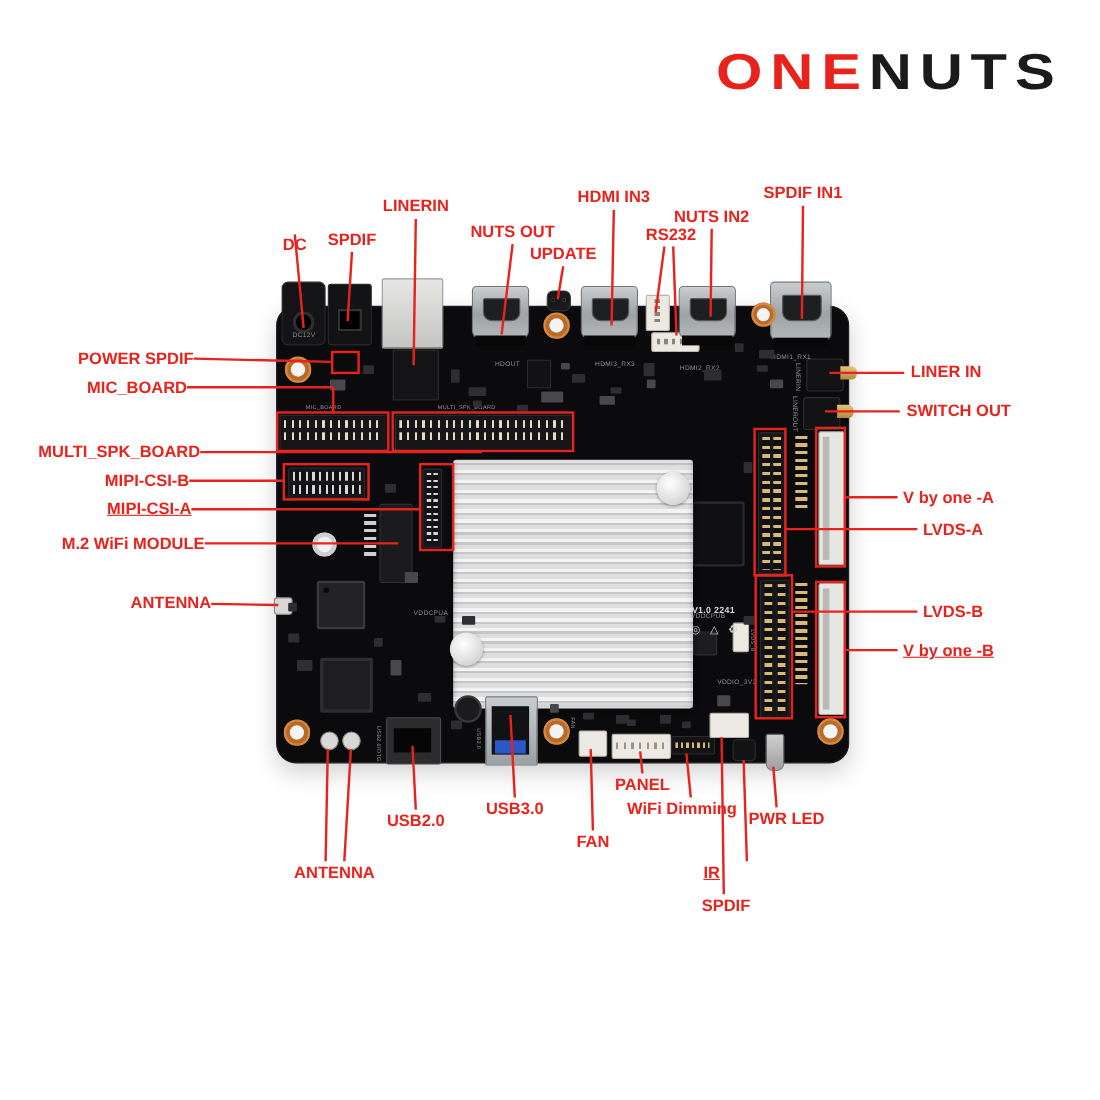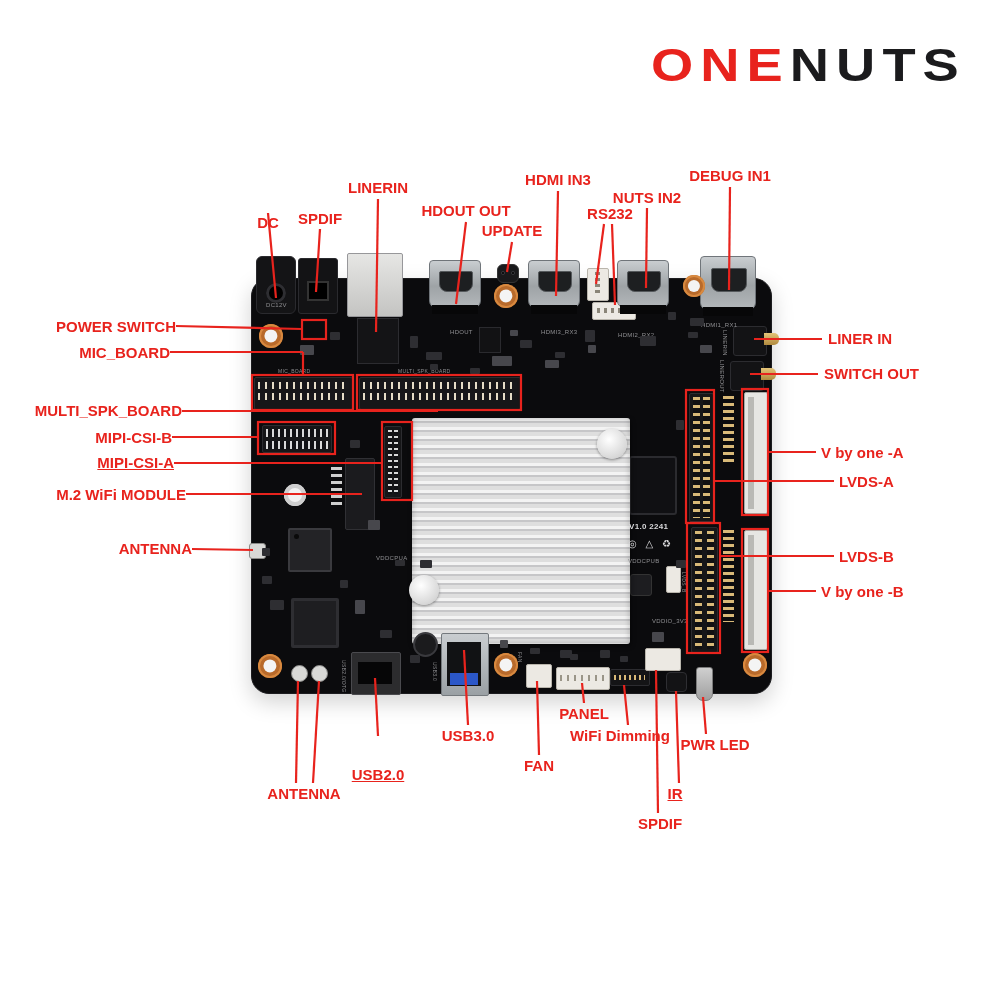--- a/index.html
+++ b/index.html
@@ -19,21 +19,21 @@
   .white-conn{background:#ece9e3;border:1px solid #b9b5ac;border-radius:2px;}
   .blk-conn{background:#161618;border:1px solid #2c2c30;border-radius:2px;}
   .pinrow{height:7px;margin:4px 3px 0 3px;background:repeating-linear-gradient(90deg,#e5dcc6 0 2px,#17171a 2px 7px);}
   .pincol{position:absolute;top:3px;bottom:3px;width:7px;background:repeating-linear-gradient(180deg,#d8b978 0 3px,#101012 3px 8px);}
   .stripecol{background:repeating-linear-gradient(90deg,#d9d9d9 0 2px,#111114 2px 6px);}
   .hole{position:absolute;border-radius:50%;background:#b86a2b;box-shadow:inset 0 0 0 2px #d8893f;}
   .hole i{position:absolute;left:50%;top:50%;width:55%;height:55%;transform:translate(-50%,-50%);
           border-radius:50%;background:#f4f4f4;display:block;}
   .silk{position:absolute;color:#8f8f92;font-size:6px;letter-spacing:.3px;white-space:nowrap;}
   .silk.v{writing-mode:vertical-rl;}
-  .silk.w{color:#d8d8da;}
+  .silk.w{color:#d8d8da;margin-top:28px;}
   #heatsink{position:absolute;left:412px;top:418px;width:218px;height:226px;border-radius:3px;
     background:repeating-linear-gradient(180deg,#f3f3f3 0 3px,#c6c6c8 3px 5px,#dedede 5px 9px);
     box-shadow:inset 0 0 6px rgba(0,0,0,.25),1px 2px 5px rgba(0,0,0,.45);}
   .pushpin{position:absolute;width:30px;height:30px;border-radius:50%;
     background:radial-gradient(circle at 40% 35%,#ffffff,#d8d8d8 70%,#bdbdbd);box-shadow:0 1px 3px rgba(0,0,0,.4);}
   
   .lbl{position:absolute;color:#e8231d;font-weight:bold;font-size:15px;white-space:nowrap;}
   .lbl.c{text-align:center;} .lbl.r{text-align:right;}
   #overlay{position:absolute;left:0;top:0;width:1000px;height:1000px;pointer-events:none;}
 </style>
@@ -278,42 +278,42 @@
       <rect x="686" y="390" width="28" height="133"></rect>
       <rect x="742" y="389" width="26" height="126"></rect>
       <rect x="687" y="523" width="33" height="130"></rect>
       <rect x="742" y="529" width="26" height="123"></rect>
     </g>
   </svg>
 
   <div class="lbl c" style="left:248px;top:194px;width:40px;margin-top:20px;">DC</div>
   <div class="lbl c" style="left:290px;top:210px;width:60px;">SPDIF</div>
   <div class="lbl c" style="left:330px;top:179px;width:96px;">LINERIN</div>
-  <div class="lbl c" style="left:420px;top:202px;width:92px;">HDOUT OUT</div>
+  <div class="lbl c" style="left:420px;top:202px;width:92px;">NUTS OUT</div>
   <div class="lbl c" style="left:478px;top:222px;width:68px;">UPDATE</div>
   <div class="lbl c" style="left:514px;top:171px;width:88px;">HDMI IN3</div>
   <div class="lbl c" style="left:582px;top:205px;width:56px;">RS232</div>
   <div class="lbl c" style="left:603px;top:189px;width:88px;">NUTS IN2</div>
-  <div class="lbl c" style="left:686px;top:167px;width:88px;">DEBUG IN1</div>
-  <div class="lbl r" style="left:40px;top:318px;width:136px;">POWER SWITCH</div>
+  <div class="lbl c" style="left:686px;top:167px;width:88px;">SPDIF IN1</div>
+  <div class="lbl r" style="left:40px;top:318px;width:136px;">POWER SPDIF</div>
   <div class="lbl r" style="left:40px;top:344px;width:130px;">MIC_BOARD</div>
   <div class="lbl r" style="left:30px;top:402px;width:152px;">MULTI_SPK_BOARD</div>
   <div class="lbl r" style="left:40px;top:429px;width:132px;">MIPI-CSI-B</div>
   <div class="lbl r" style="left:40px;top:454px;width:134px;text-decoration:underline;">MIPI-CSI-A</div>
   <div class="lbl r" style="left:40px;top:486px;width:146px;">M.2 WiFi MODULE</div>
   <div class="lbl r" style="left:60px;top:540px;width:132px;">ANTENNA</div>
   <div class="lbl" style="left:828px;top:330px;">LINER IN</div>
   <div class="lbl" style="left:824px;top:365px;">SWITCH OUT</div>
   <div class="lbl" style="left:821px;top:444px;">V by one -A</div>
   <div class="lbl" style="left:839px;top:473px;">LVDS-A</div>
   <div class="lbl" style="left:839px;top:548px;">LVDS-B</div>
-  <div class="lbl" style="left:821px;top:583px;">V by one -B</div>
-  <div class="lbl c" style="left:348px;top:766px;width:60px;text-decoration:underline;">USB2.0</div>
+  <div class="lbl" style="left:821px;top:583px;text-decoration:underline;">V by one -B</div>
+  <div class="lbl c" style="left:348px;top:738px;width:60px;">USB2.0</div>
   <div class="lbl c" style="left:438px;top:727px;width:60px;">USB3.0</div>
   <div class="lbl c" style="left:518px;top:757px;width:42px;">FAN</div>
   <div class="lbl c" style="left:556px;top:705px;width:56px;">PANEL</div>
   <div class="lbl c" style="left:565px;top:727px;width:110px;">WiFi Dimming</div>
   <div class="lbl c" style="left:678px;top:736px;width:74px;">PWR LED</div>
-  <div class="lbl c" style="left:660px;top:785px;width:30px;text-decoration:underline;">IR</div>
+  <div class="lbl c" style="left:632px;top:785px;width:30px;text-decoration:underline;">IR</div>
   <div class="lbl c" style="left:628px;top:815px;width:64px;">SPDIF</div>
   <div class="lbl c" style="left:266px;top:785px;width:76px;">ANTENNA</div>
 
 </div>
 
 </body></html>

